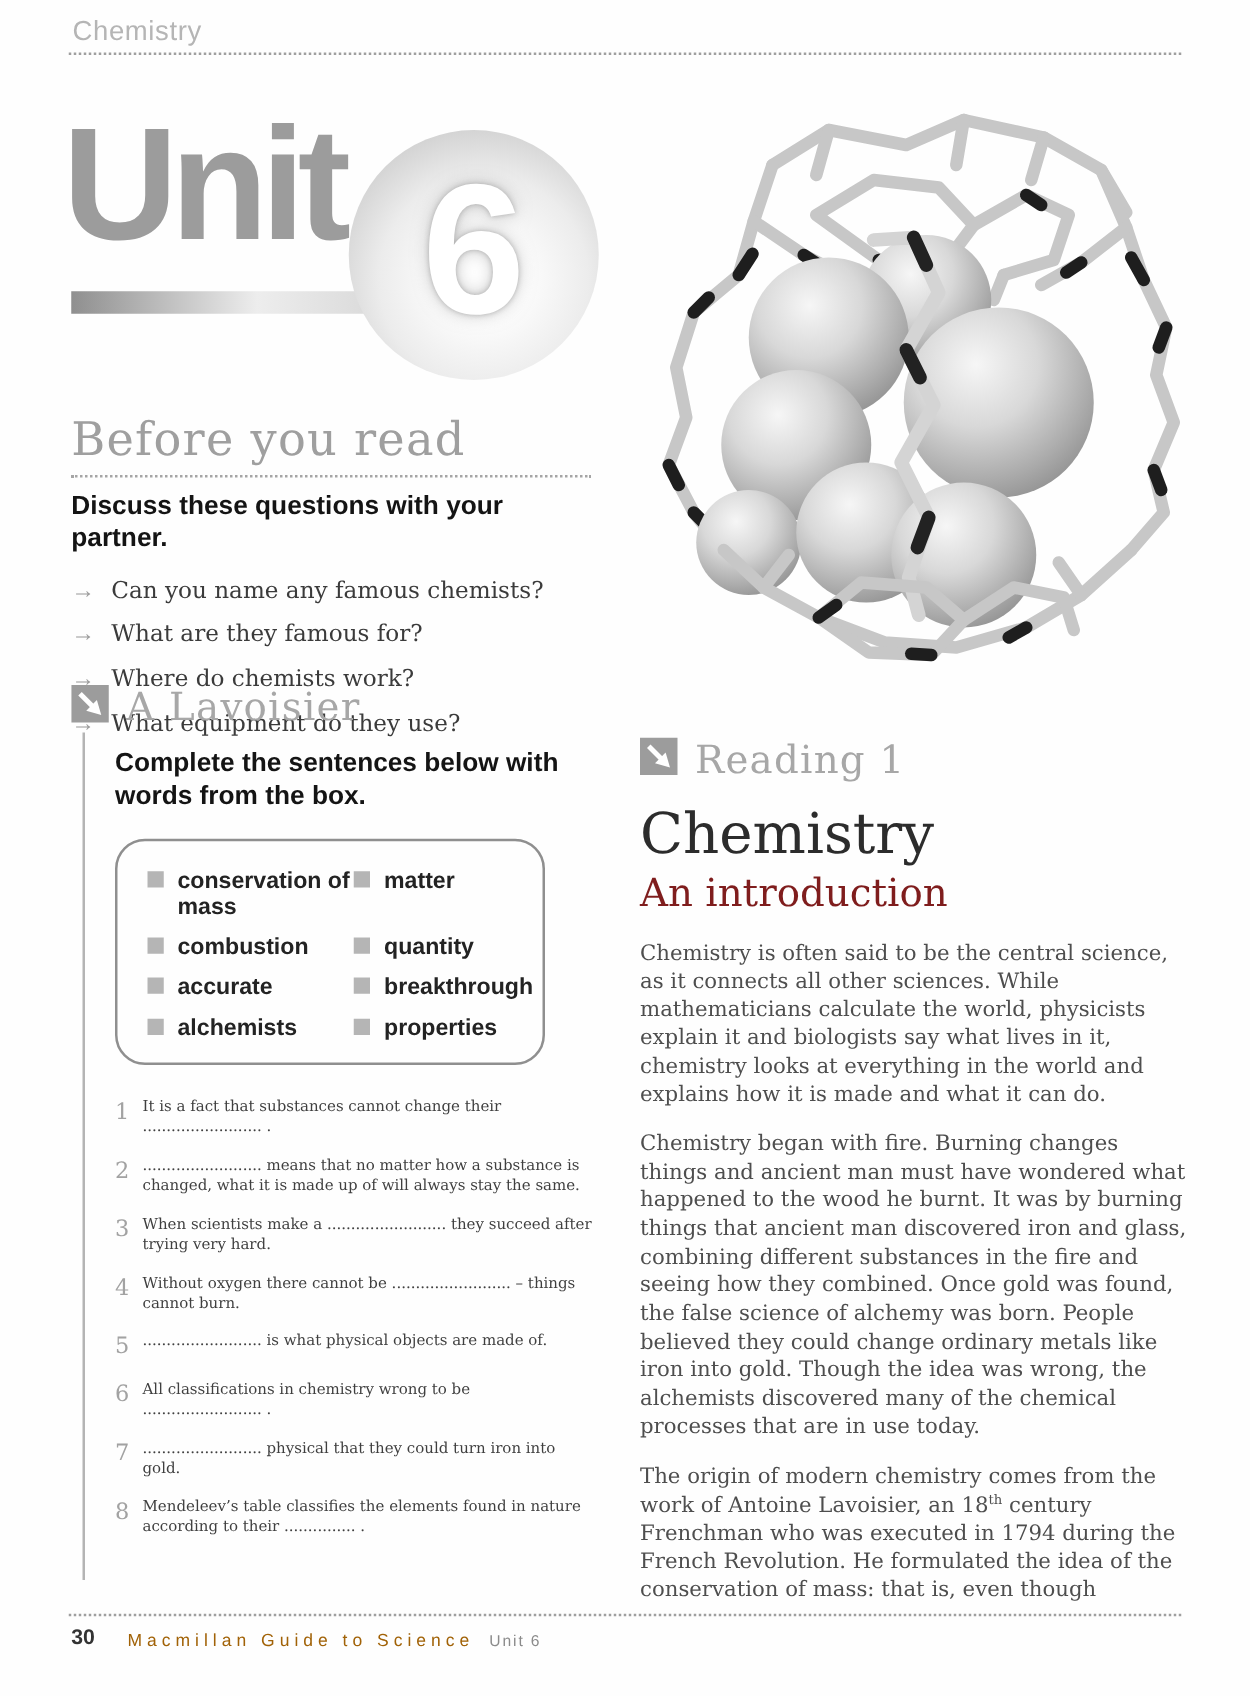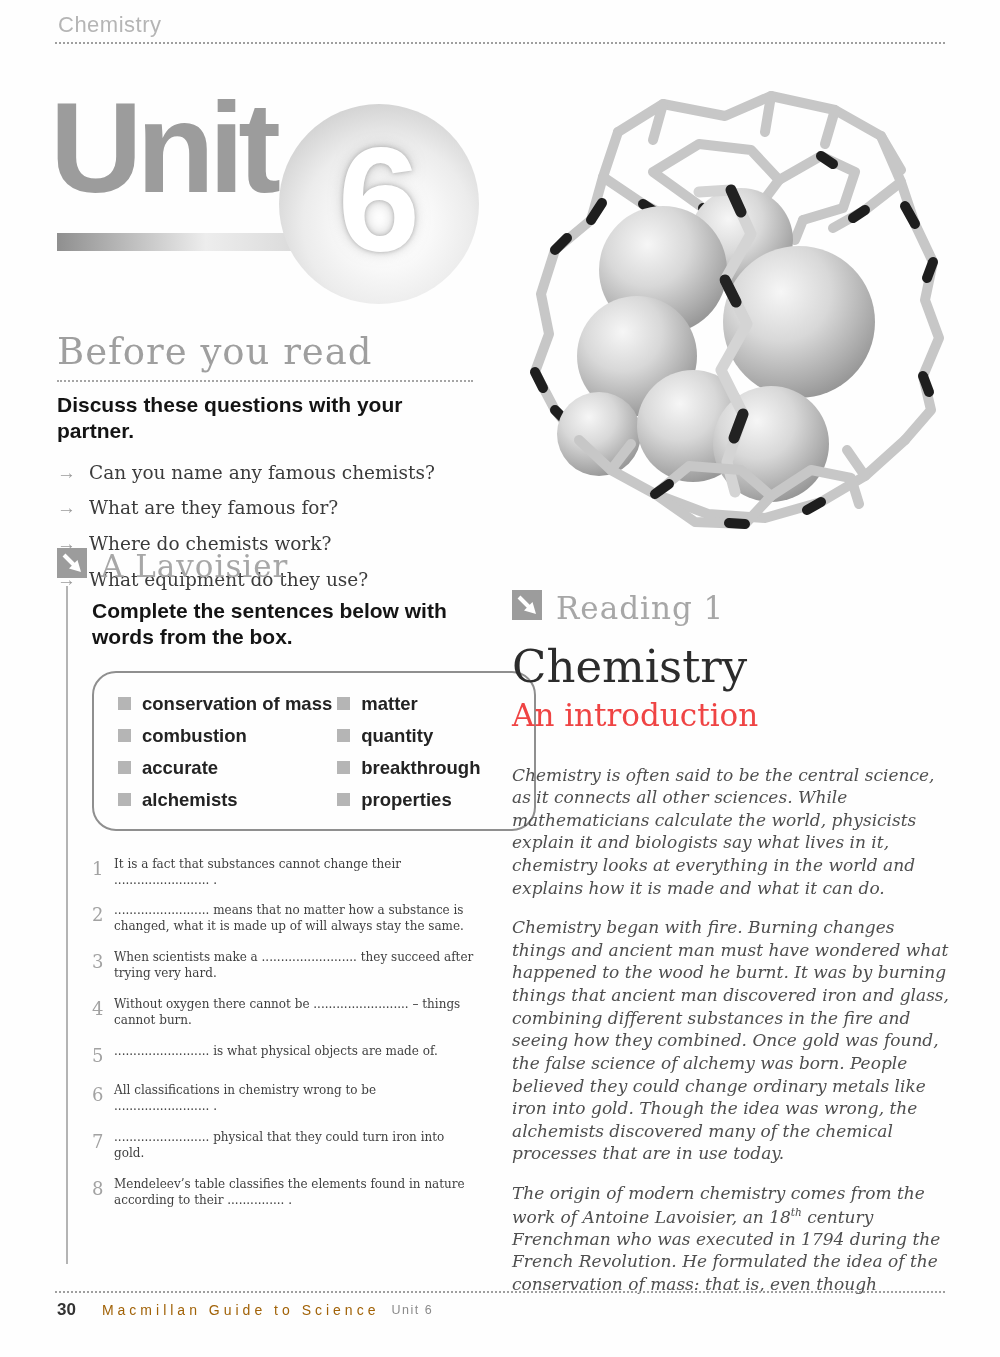--- a/index.html
+++ b/index.html
@@ -58,21 +58,21 @@
   .q-arrow{ color:#9b9b9b; font-size:19px; line-height:1.3; }
   .q-text{ font-family:"DejaVu Serif","Liberation Serif",serif;
     font-size:18.5px; color:#3b3b3b; line-height:1.3; }
   
   .vocab{ position:absolute; left:57px; top:548px; width:432px; }
   .vocab-head{ display:flex; gap:13px; align-items:flex-start; }
   .vocab-line{ position:absolute; left:9px; top:38px; width:2px; height:678px; background:#b4b4b4; }
   .vocab-body{ margin-left:35px; width:382px; }
   .vocab-instruction{ margin-top:14px; width:372px; }
   .word-box{
-    margin-top:20px; width:444px;
+    margin-top:20px; width:344px;
     border:2px solid #8f8f8f; border-radius:24px;
     padding:20px 10px 18px 24px;
     display:grid; grid-template-columns:54% 46%; grid-auto-flow:column;
     grid-template-rows:repeat(4,auto); row-gap:11px;
   }
   .word{ display:flex; align-items:flex-start; gap:11px; }
   .word-bullet{ width:13px; height:13px; background:#b5b5b5; margin-top:4px; flex:0 0 auto; }
   .word-text{ font-size:18.5px; font-weight:700; color:#232323; line-height:1.15; }
   .sentences{ margin-top:26px; }
   .sentence{ display:flex; gap:9px; margin-bottom:15px; }
@@ -82,31 +82,31 @@
     font-size:12px; color:#3f3f3f; line-height:1.33; }
   
   .reading{ position:absolute; left:512px; top:590px; width:438px; }
   .reading-head{ display:flex; gap:13px; align-items:flex-start; }
   .reading-title{
     font-family:"DejaVu Serif","Liberation Serif",serif;
     font-size:45px; font-weight:400; color:#2c2c2c; margin-top:16px; line-height:1.1;
   }
   .reading-subtitle{
     font-family:"DejaVu Serif","Liberation Serif",serif;
-    font-size:31px; font-weight:400; color:#ef4444; margin-top:6px; line-height:1.1;
-  }
-  .reading-text{ margin-top:32px;font-style:italic; }
+    font-size:31px; font-weight:400; color:#7f1d1d; margin-top:6px; line-height:1.1;
+  }
+  .reading-text{ margin-top:20px; }
   .reading-text p{
     font-family:"DejaVu Serif","Liberation Serif",serif;
     font-size:17px; color:#4e4e4e; line-height:1.33; margin-bottom:17px;
   }
   .reading-text sup{ font-size:0.62em; }
   
   .rule-footer{ left:55px; width:890px; top:1291px; }
-  .footer-row{ position:absolute; left:57px; top:1300px; display:flex; align-items:center; }
+  .footer-row{ position:absolute; left:57px; top:1300px; display:flex; align-items:flex-end; }
   .page-number{ font-size:17px; font-weight:700; color:#333; }
   .book-title{ font-size:14px; color:#a16207; letter-spacing:4px; margin-left:26px; }
   .footer-unit{ font-size:12.5px; color:#8b8b8b; letter-spacing:1.5px; margin-left:12px; }
 </style>
 </head>
 <body>
 
 <div class="page">
 
   <div class="subject-label">Chemistry</div>

